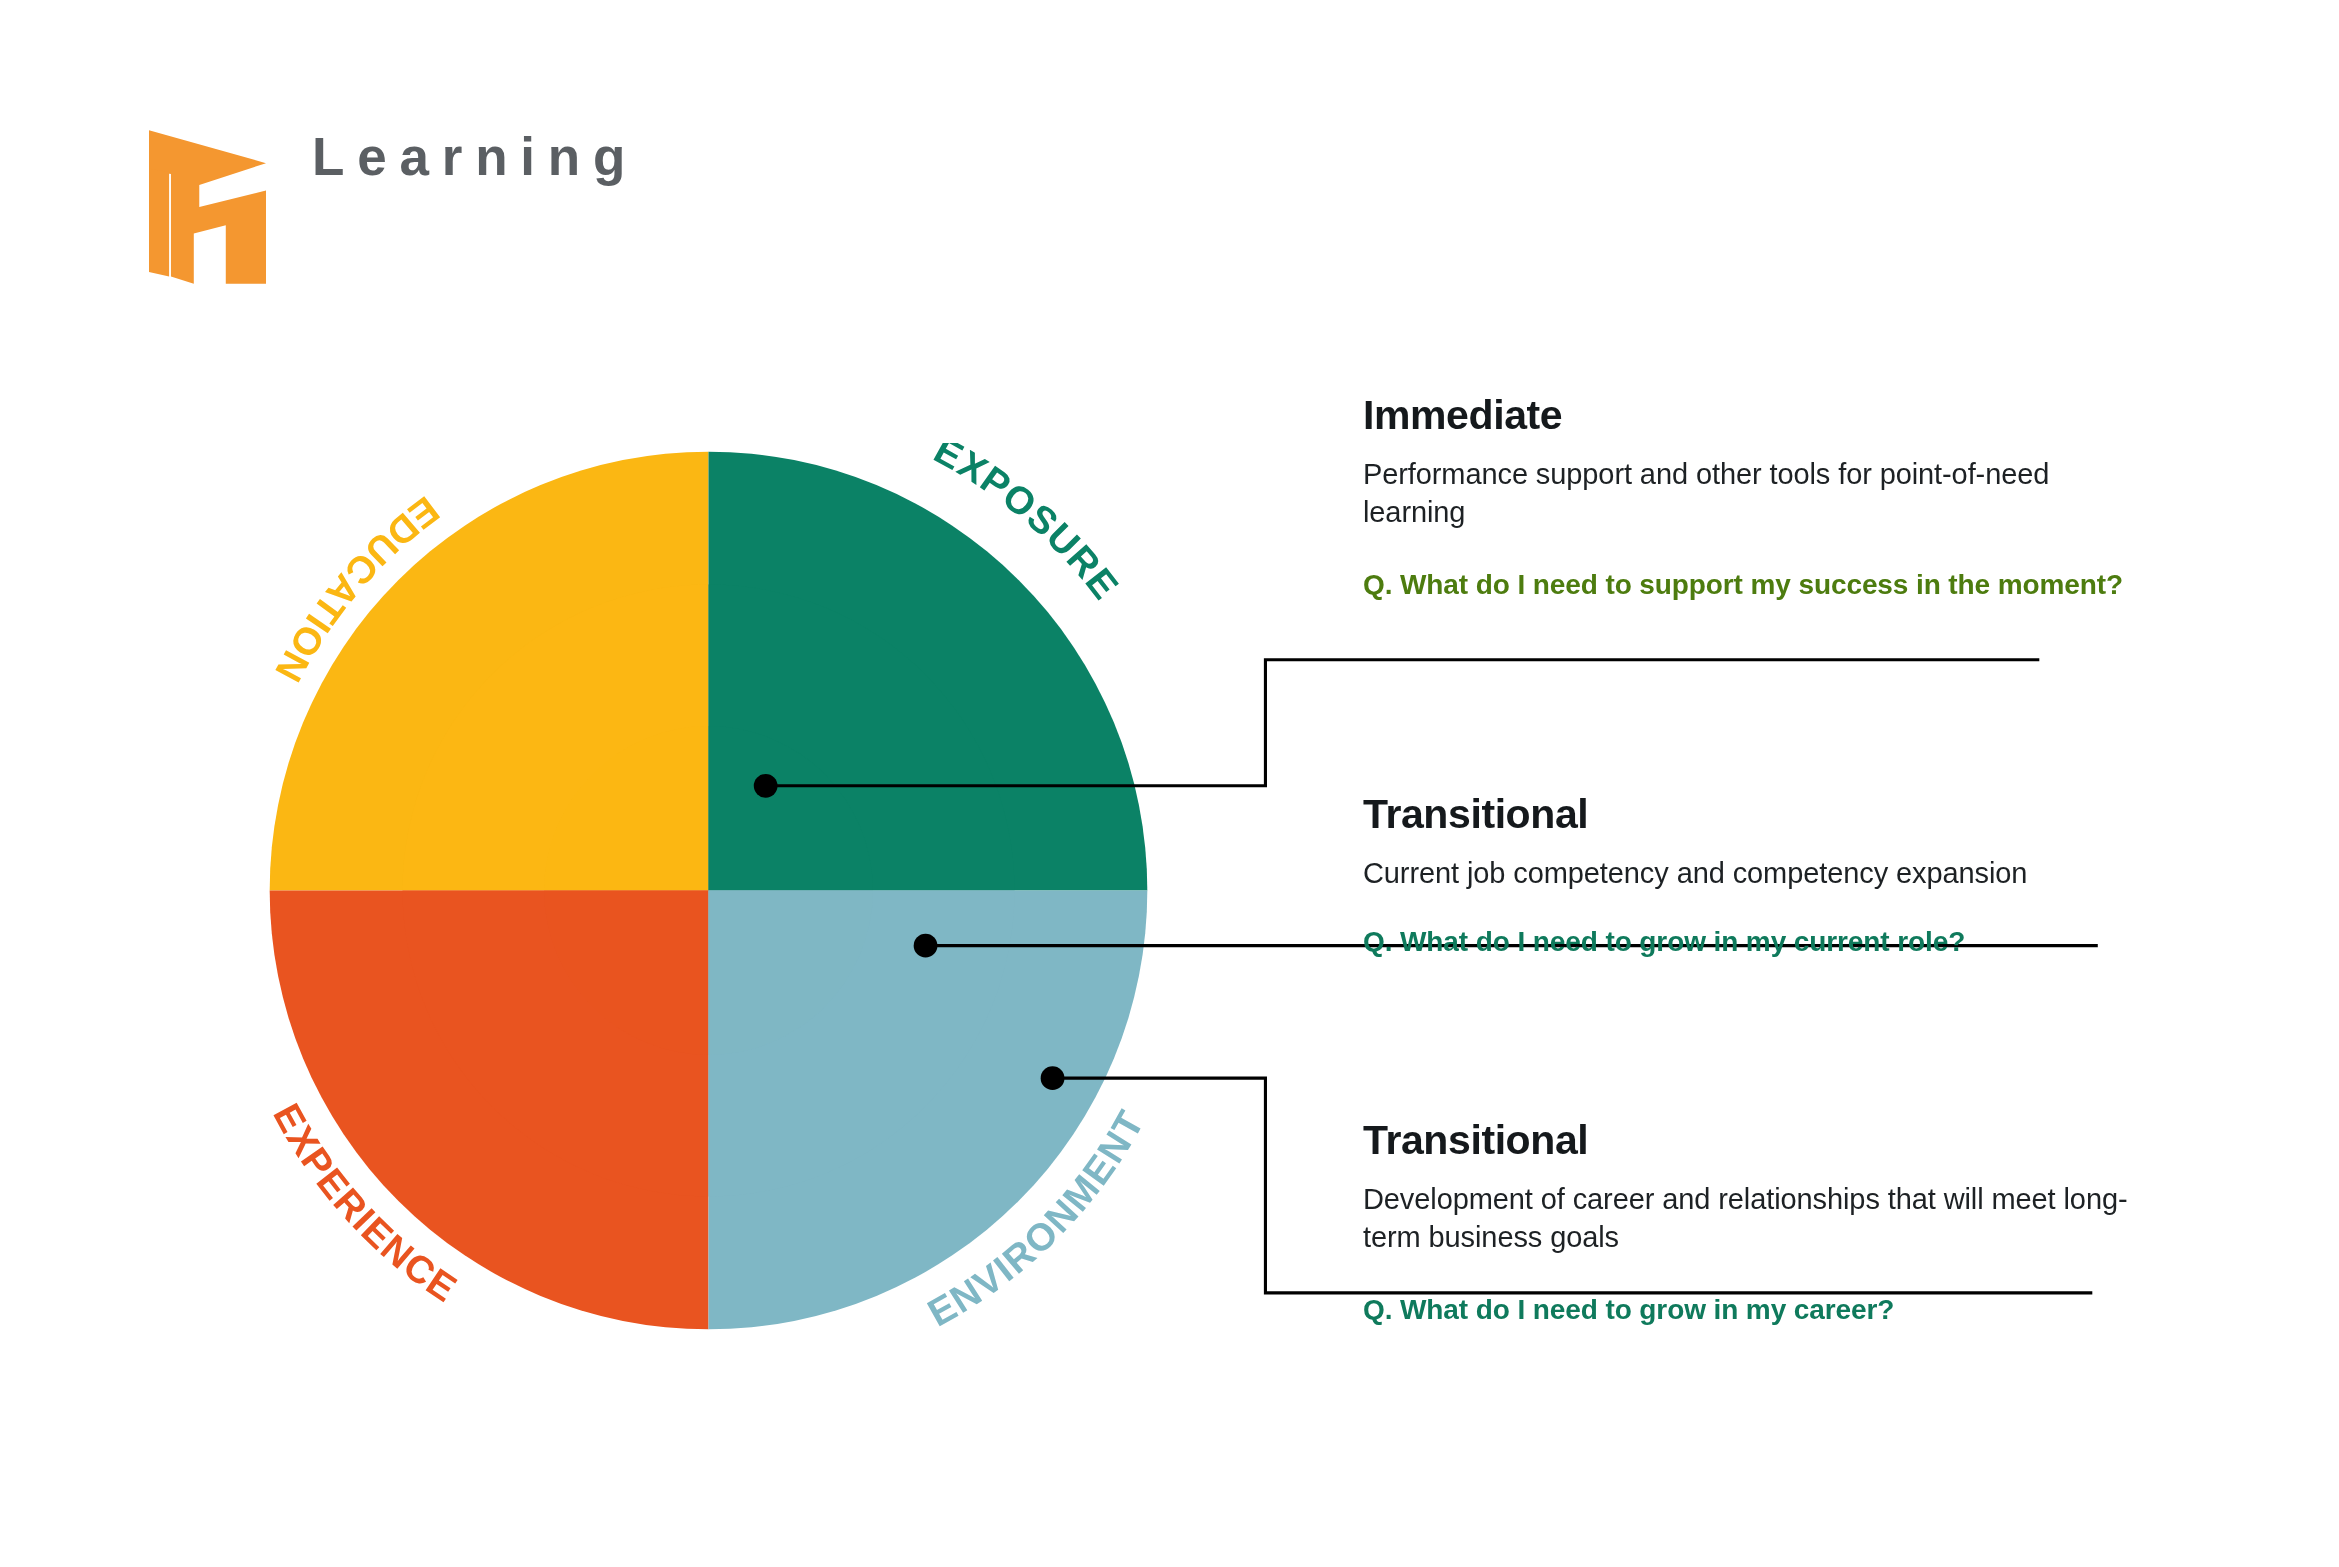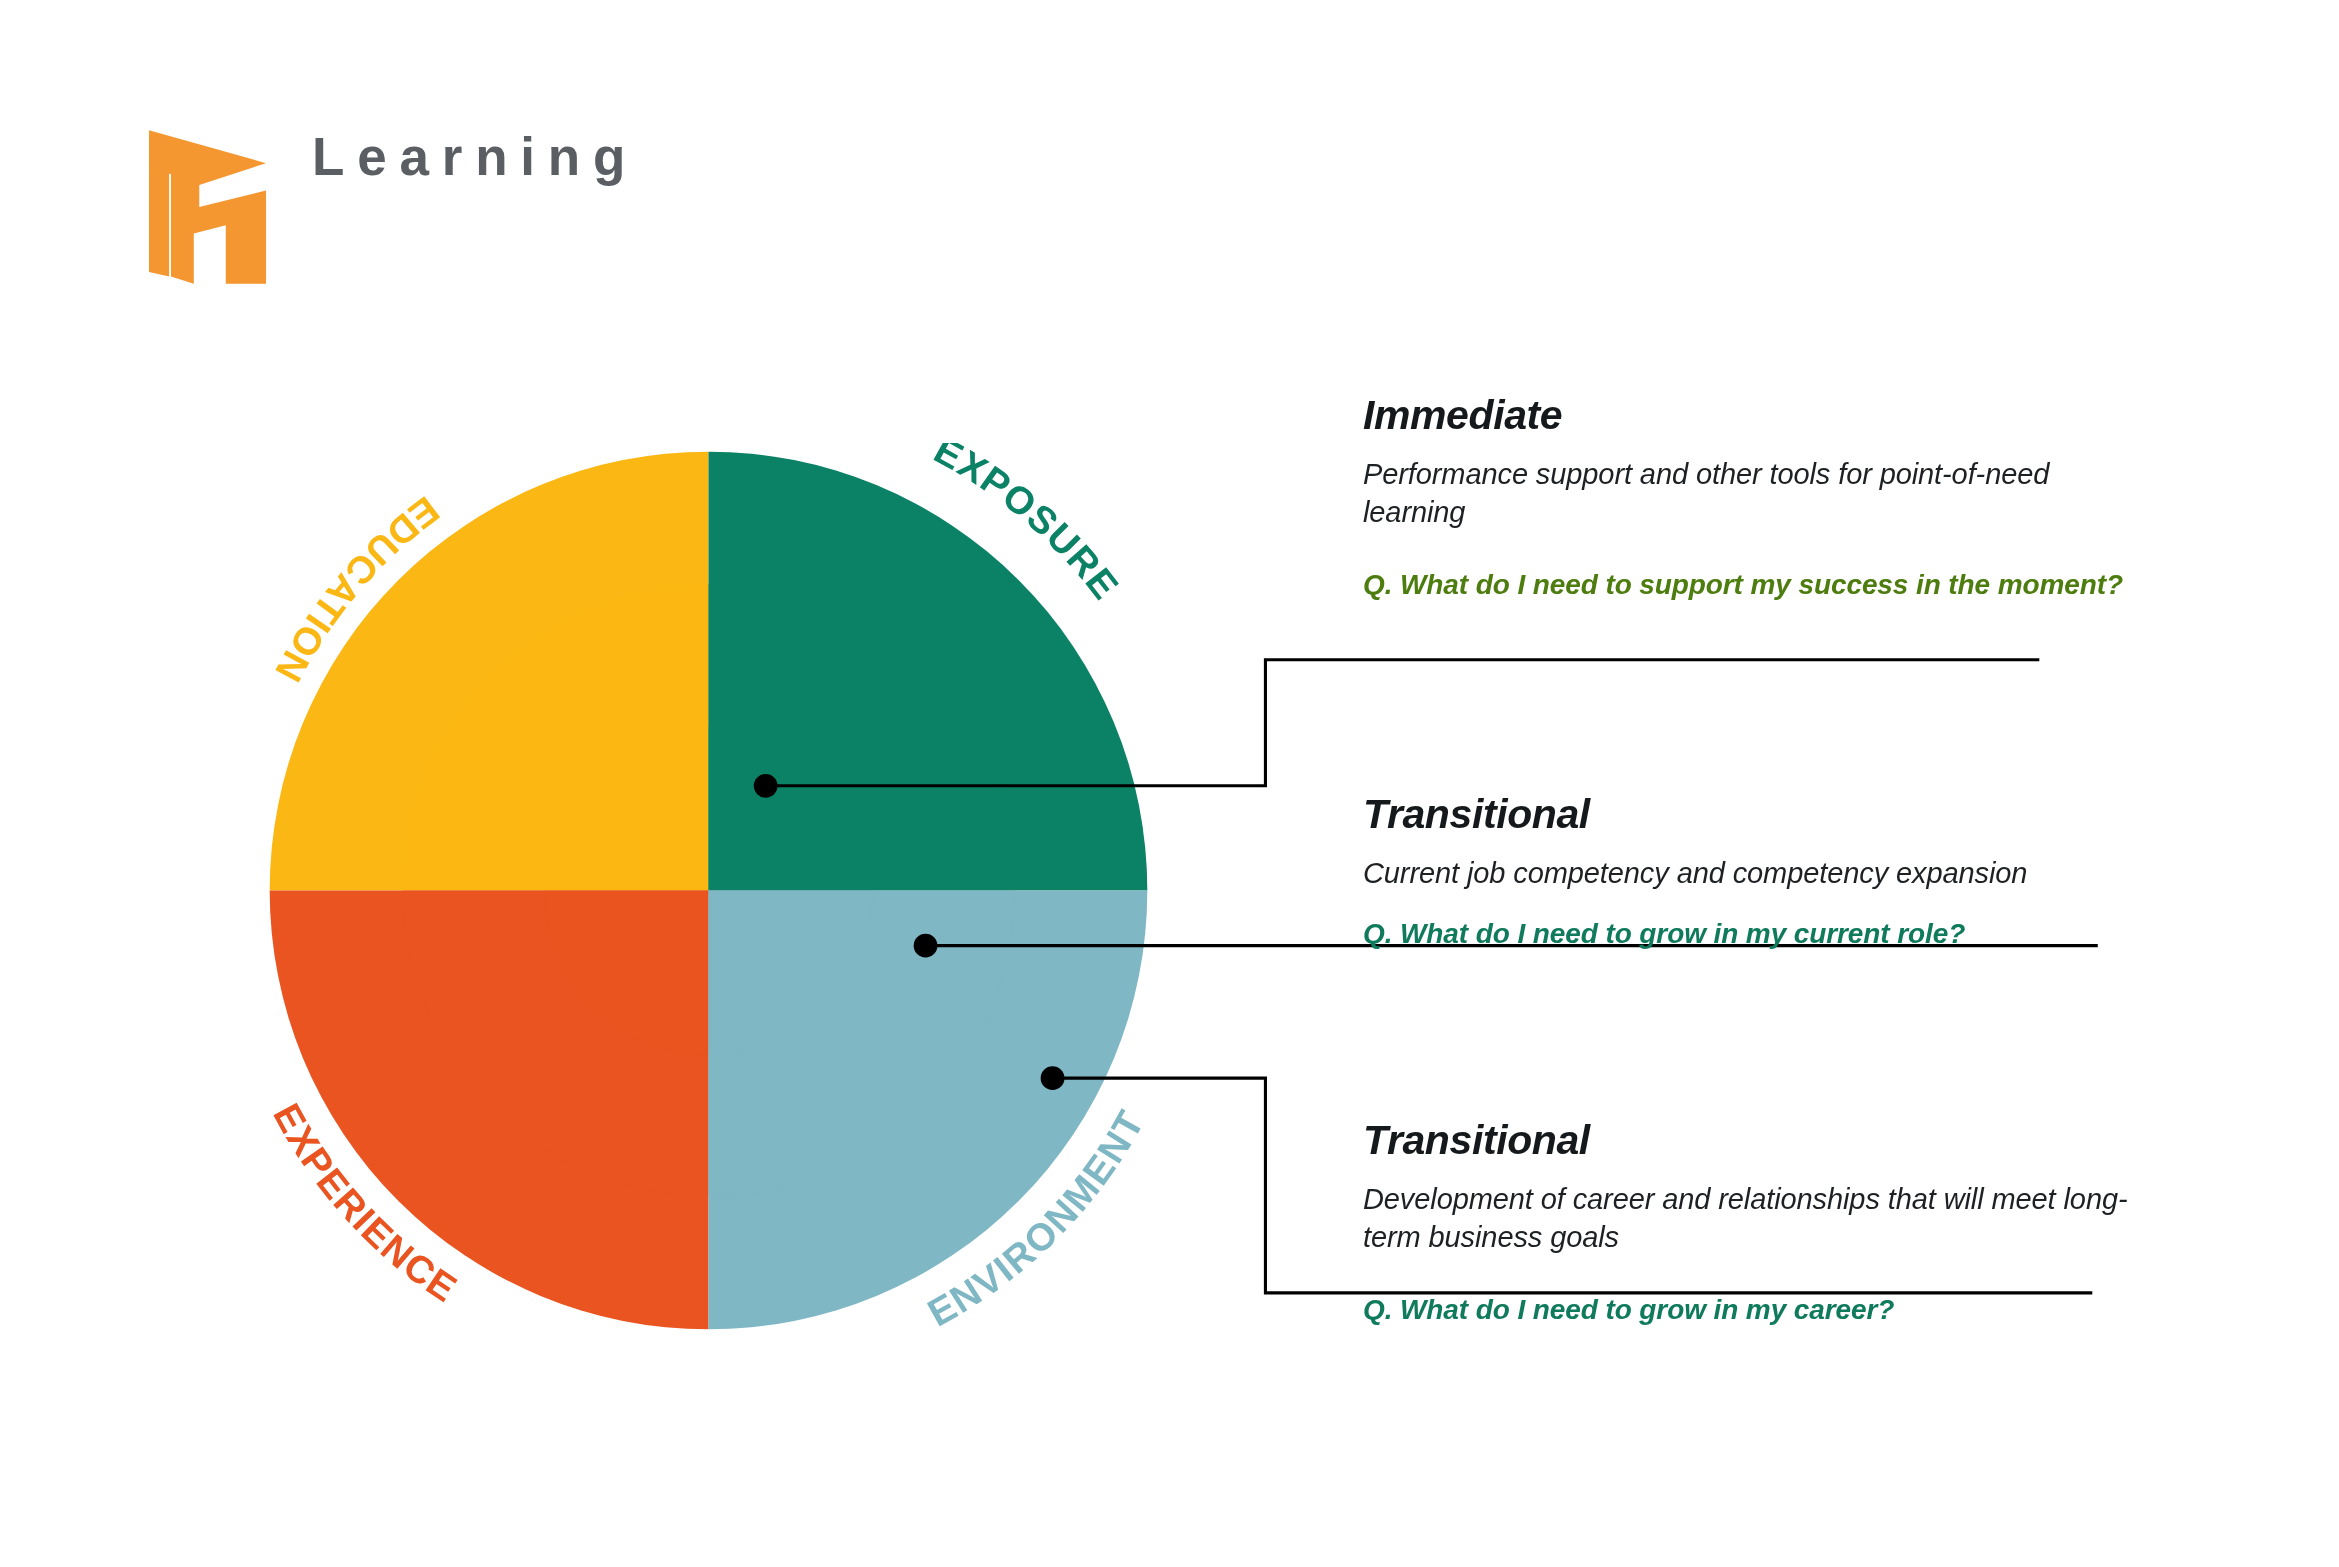--- a/index.html
+++ b/index.html
@@ -50,21 +50,20 @@
     position: absolute;
     left: 0; top: 0;
     width: 2339px; height: 1567px;
     pointer-events: none;
   }
 
   
   .panel {
     position: absolute;
     width: 768px;
-    font-style: italic;
   }
   .panel-title {
     font-size: 41px;
     font-weight: bold;
     color: #15191c;
     letter-spacing: -0.4px;
     line-height: 1.1;
     margin: 0 0 18.3px 0;
   }
   .panel-desc {
@@ -80,21 +79,21 @@
     color: #0f7a5c;
     line-height: 1.29;
     letter-spacing: -0.1px;
     margin: 0;
   }
 
   #panel-immediate { left: 1363px; top: 393px; }
   #panel-immediate .panel-question { margin-top: 35px; }
 
   #panel-intermediate { left: 1363px; top: 792px; width: 804px; }
-  #panel-intermediate .panel-question { margin-top: 23px; }
+  #panel-intermediate .panel-question { margin-top: 31px; }
 
   #panel-transitional { left: 1363px; top: 1078px; width: 804px; margin-top: 40px; }
   #panel-transitional .panel-question { margin-top: 35px; }
 </style>
 </head>
 <body>
 
 <div id="logo-block">
   <svg id="logo-mark" viewBox="0 0 128 168">
 

